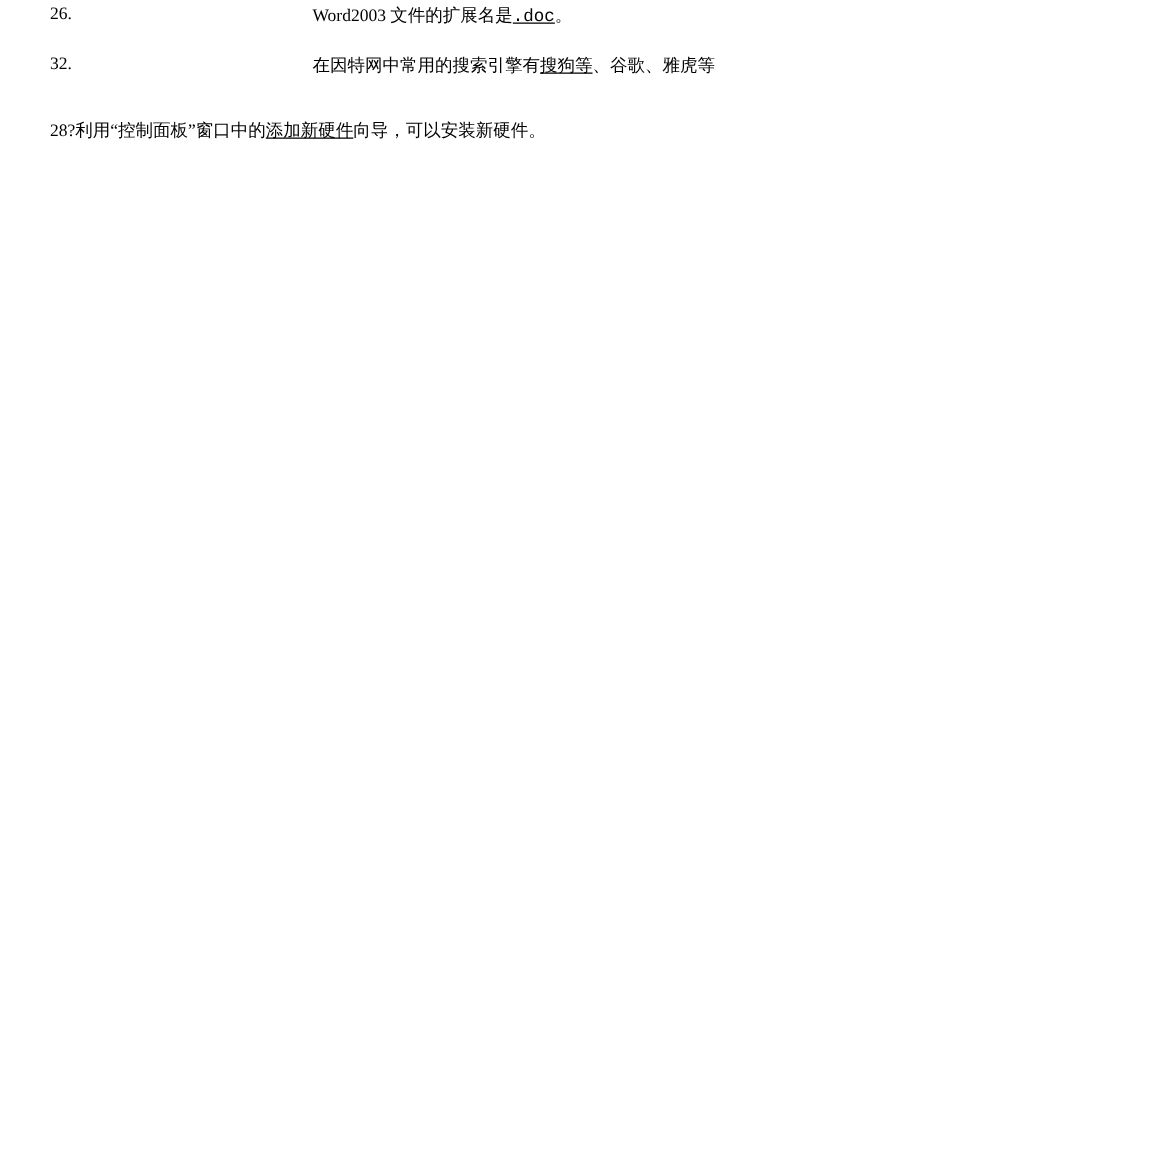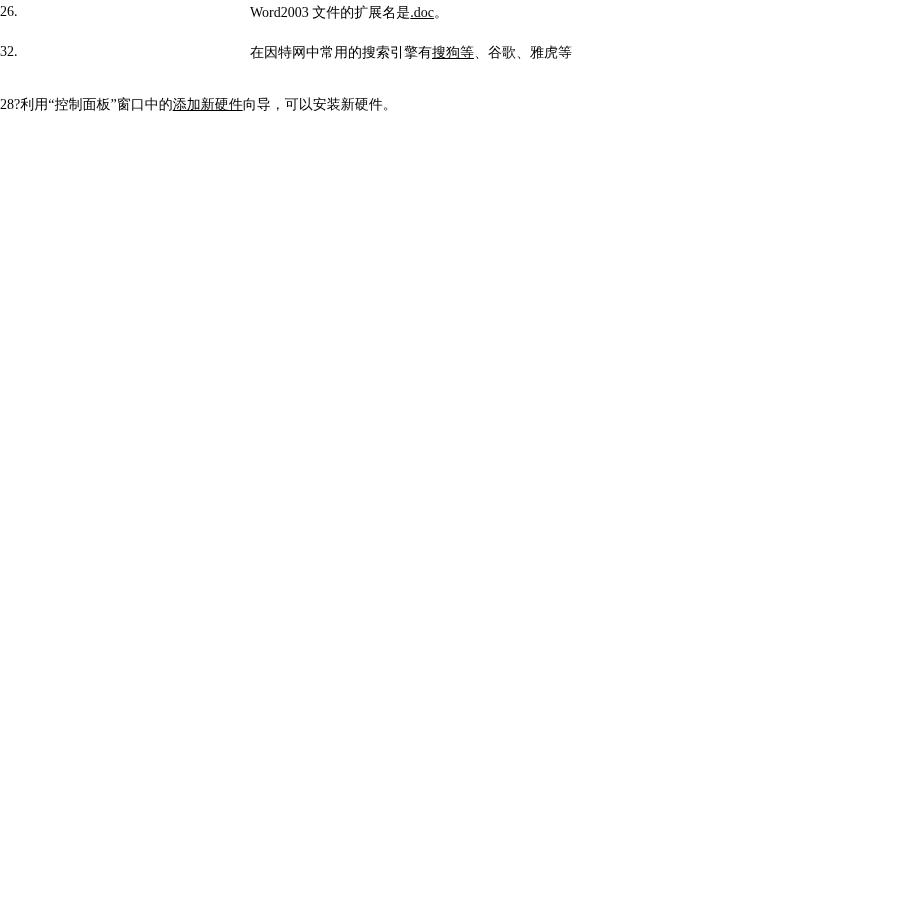--- a/index.html
+++ b/index.html
@@ -13,40 +13,42 @@
       background: #ffffff;
       font-family: "SimSun", "宋体", serif;
       font-size: 14px;
       color: #000000;
       position: relative;
     }
     .line {
       position: absolute;
       left: 0;
       white-space: nowrap;
+      padding-left: 40px;
     }
     .line-26 {
       top: 4px;
     }
     .line-27 {
       top: 44px;
     }
     .line-28 {
       top: 96px;
     }
     .num {
       display: inline-block;
       vertical-align: top;
     }
     .content-offset {
       position: absolute;
       left: 250px;
     }
     .underline {
       text-decoration: underline;
+      font-family: Liberation Mono, monospace;
     }
   </style>
 </head>
 <body>
 
 <div class="line line-26">
   <span class="num">26.</span>
   <span class="content-offset">
     <span>Word2003 文件的扩展名是</span><span class="underline">.doc</span><span>。</span>
   </span>

